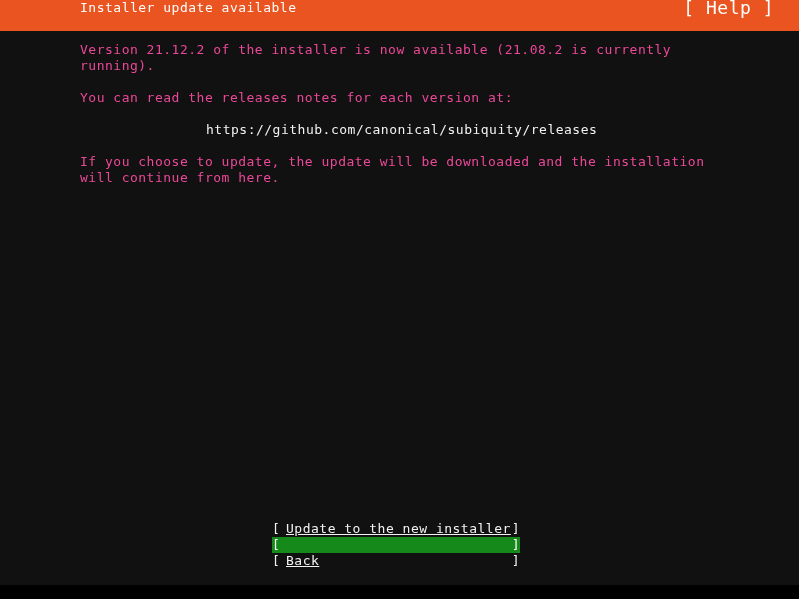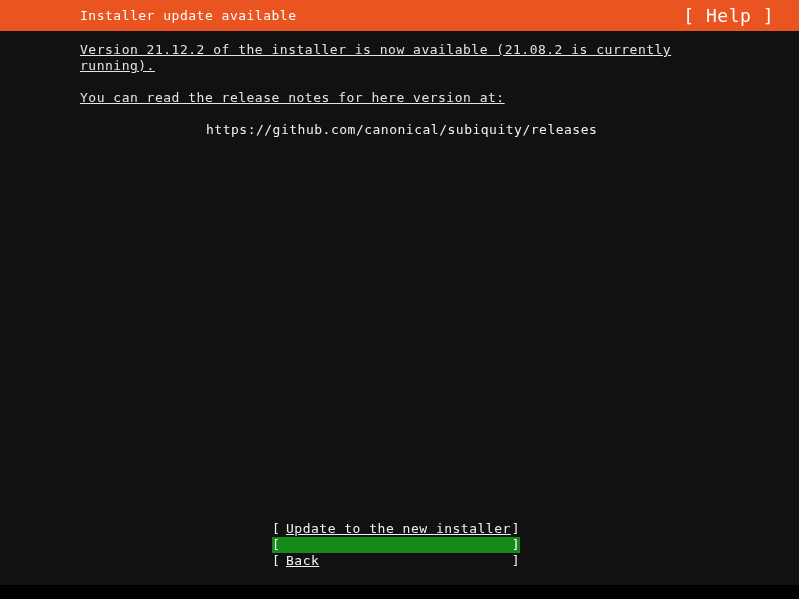--- a/index.html
+++ b/index.html
@@ -30,21 +30,21 @@
   
   #header {
     position: absolute;
     left: 0;
     top: 0;
     width: 799px;
     height: 31px;
     background: #e95420;
     color: #ffffff;
     display: flex;
-    align-items: center;
+    align-items: flex-start;
     box-sizing: border-box;
     padding: 0 25px 0 80px;
     gap: 28px;
   }
   #header .title {
     flex: 1 1 auto;
     white-space: pre;
     letter-spacing: 0.5px;
     font-size: 13px;
   }
@@ -59,23 +59,22 @@
   
   #body {
     position: absolute;
     left: 80px;
     top: 42px;
     width: 660px;
   }
   .para {
     white-space: pre-wrap;
     margin: 0 0 16px 0;
-    color: #e5e5e5;
+    color: #ec4899;
     letter-spacing: 0.5px;
-    text-decoration: underline;
   }
   .para.tight {
     margin-bottom: 16px;
   }
   .url-line {
     white-space: pre;
     margin: 0 0 16px 0;
     padding-left: 126px;
     color: #f2f2f2;
     letter-spacing: 0.5px;
@@ -143,24 +142,26 @@
   <div id="header">
     <span class="title">Installer update available</span>
     <span class="help">[ Help ]</span>
   </div>
 
   <div id="body">
 
     <p class="para tight">Version 21.12.2 of the installer is now available (21.08.2 is currently
 running).</p>
 
-    <p class="para tight">You can read the release notes for here version at:</p>
+    <p class="para tight">You can read the releases notes for each version at:</p>
 
     <p class="url-line">https://github.com/canonical/subiquity/releases</p>
 
+    <p class="para tight">If you choose to update, the update will be downloaded and the installation
+will continue from here.</p>
 
   </div>
 
   <div id="buttons">
 
     <div class="btn">
       <span class="bracket-l">[</span>
       <span class="label">Update to the new installer</span>
       <span class="bracket-r">]</span>
     </div>

